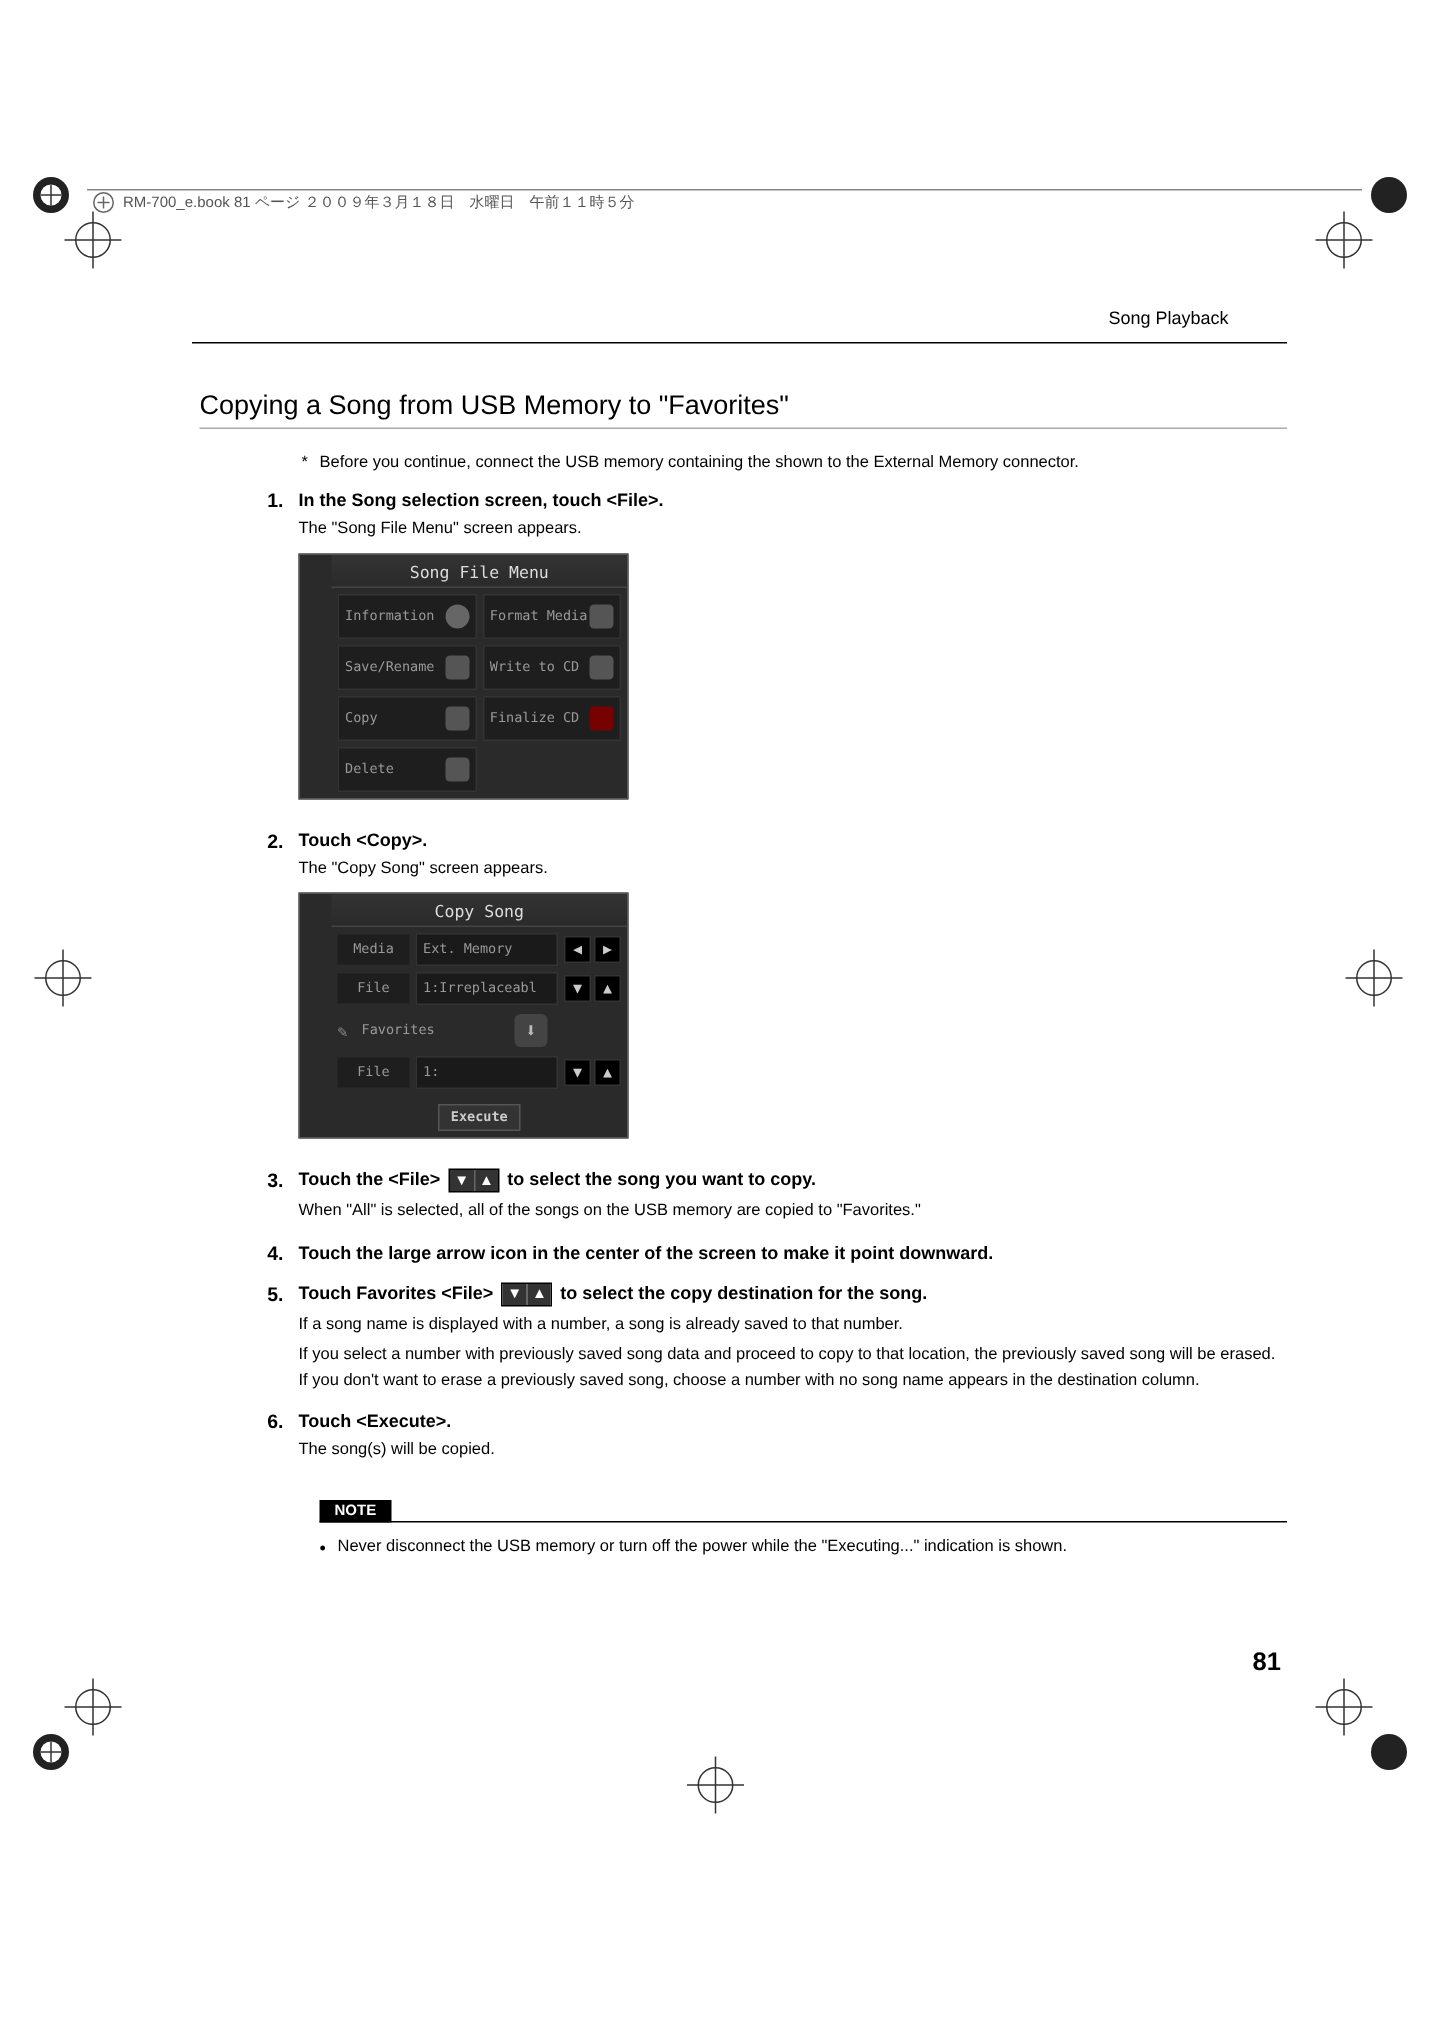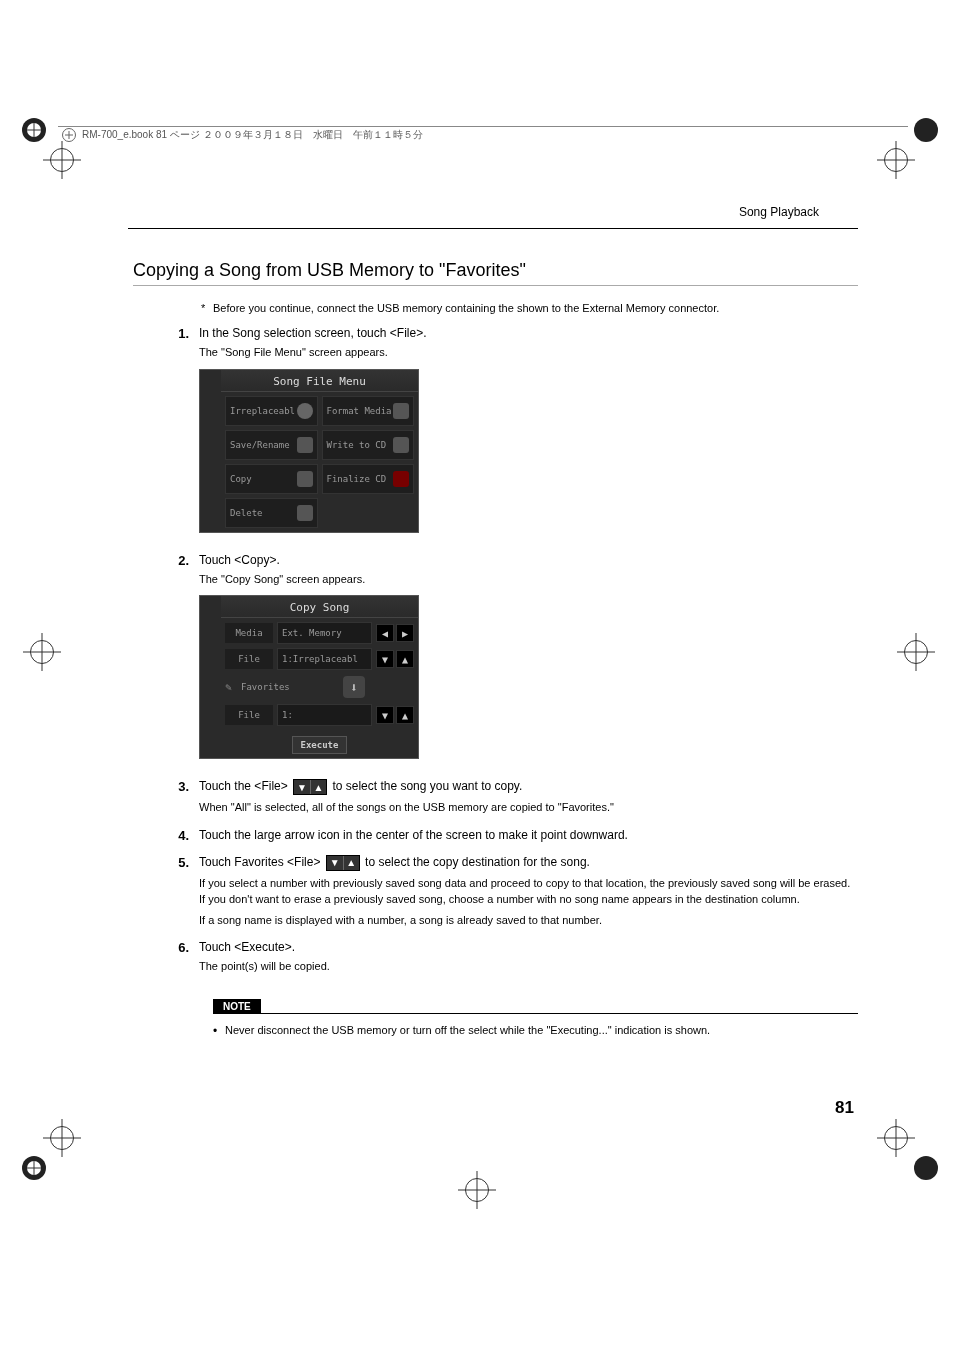--- a/index.html
+++ b/index.html
@@ -120,21 +120,21 @@
   }
   .step-num {
     width:56px;
     text-align:right;
     font-weight:700;
     font-size:13px;
     flex-shrink:0;
   }
   .step-body { flex:1; }
 
-  .bold { font-weight:400; font-size:12px; }
+  .bold { font-weight:700; font-size:12px; }
   .plain { font-size:11px; color:#000; margin-top:4px; line-height:1.5; }
   .asterisk-note {
     margin-left:80px;
     font-size:11px;
     position:relative;
   }
   .asterisk-note::before {
     content:"*";
     position:absolute;
     left:-12px;
@@ -368,21 +368,21 @@
   <div class="step-row">
     <div class="step-num">1.</div>
     <div class="step-body">
       <div class="bold">In the Song selection screen, touch &lt;File&gt;.</div>
       <div class="plain">The "Song File Menu" screen appears.</div>
 
       <div class="screenshot">
         <div class="ss-title">Song File Menu</div>
         <div class="ss-grid">
           <div class="ss-btn">
-              <span>Irreplaceabl</span>
+              <span>Information</span>
               <span class="ss-icon round"></span>
             </div>
           <div class="ss-btn">
               <span>Format Media</span>
               <span class="ss-icon"></span>
             </div>
           <div class="ss-btn">
               <span>Save/Rename</span>
               <span class="ss-icon"></span>
             </div>
@@ -482,34 +482,34 @@
     <div class="step-num">5.</div>
     <div class="step-body">
       <div class="bold">
         <span>Touch Favorites &lt;File&gt; </span>
         <span class="inline-arrows">
           <span class="inline-arrow">▼</span>
           <span class="inline-arrow">▲</span>
         </span>
         <span> to select the copy destination for the song.</span>
       </div>
+      <div class="plain">If a song name is displayed with a number, a song is already saved to that number.</div>
       <div class="plain">If you select a number with previously saved song data and proceed to copy to that location, the previously saved song will be erased. If you don't want to erase a previously saved song, choose a number with no song name appears in the destination column.</div>
-      <div class="plain">If a song name is displayed with a number, a song is already saved to that number.</div>
     </div>
   </div>
 
   <div class="step-row">
     <div class="step-num">6.</div>
     <div class="step-body">
       <div class="bold">Touch &lt;Execute&gt;.</div>
-      <div class="plain">The point(s) will be copied.</div>
+      <div class="plain">The song(s) will be copied.</div>
     </div>
   </div>
 
   <div class="note-box">
     <span class="note-label">NOTE</span>
     <div class="note-rule"></div>
-    <div class="note-bullet">Never disconnect the USB memory or turn off the select while the "Executing..." indication is shown.</div>
+    <div class="note-bullet">Never disconnect the USB memory or turn off the power while the "Executing..." indication is shown.</div>
   </div>
 
 </div>
 
 <div class="page-num">81</div>
 
 </body></html>

